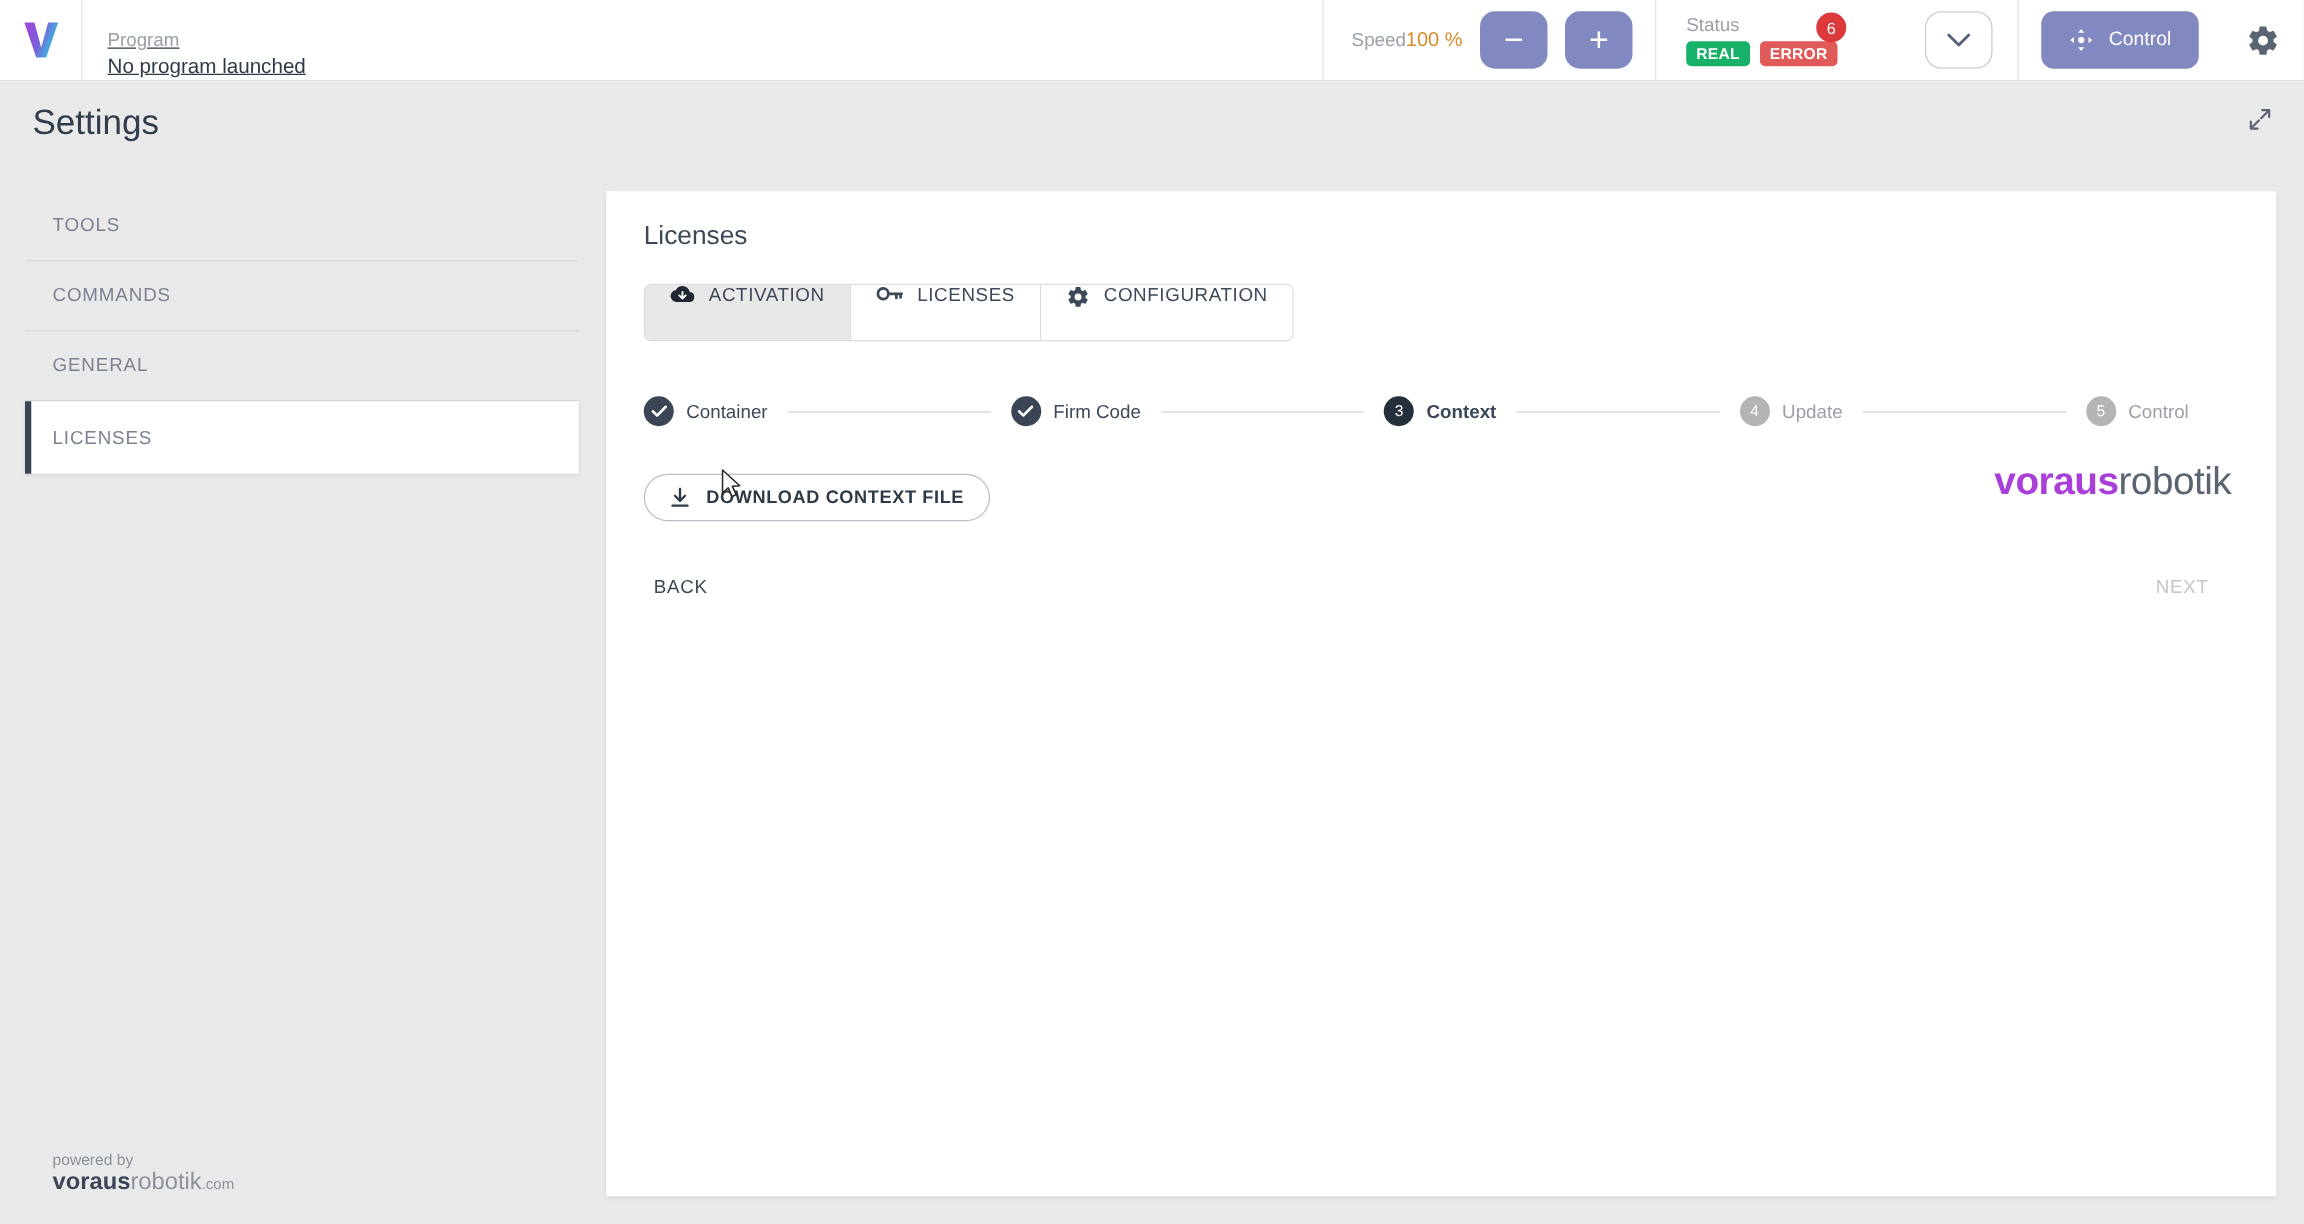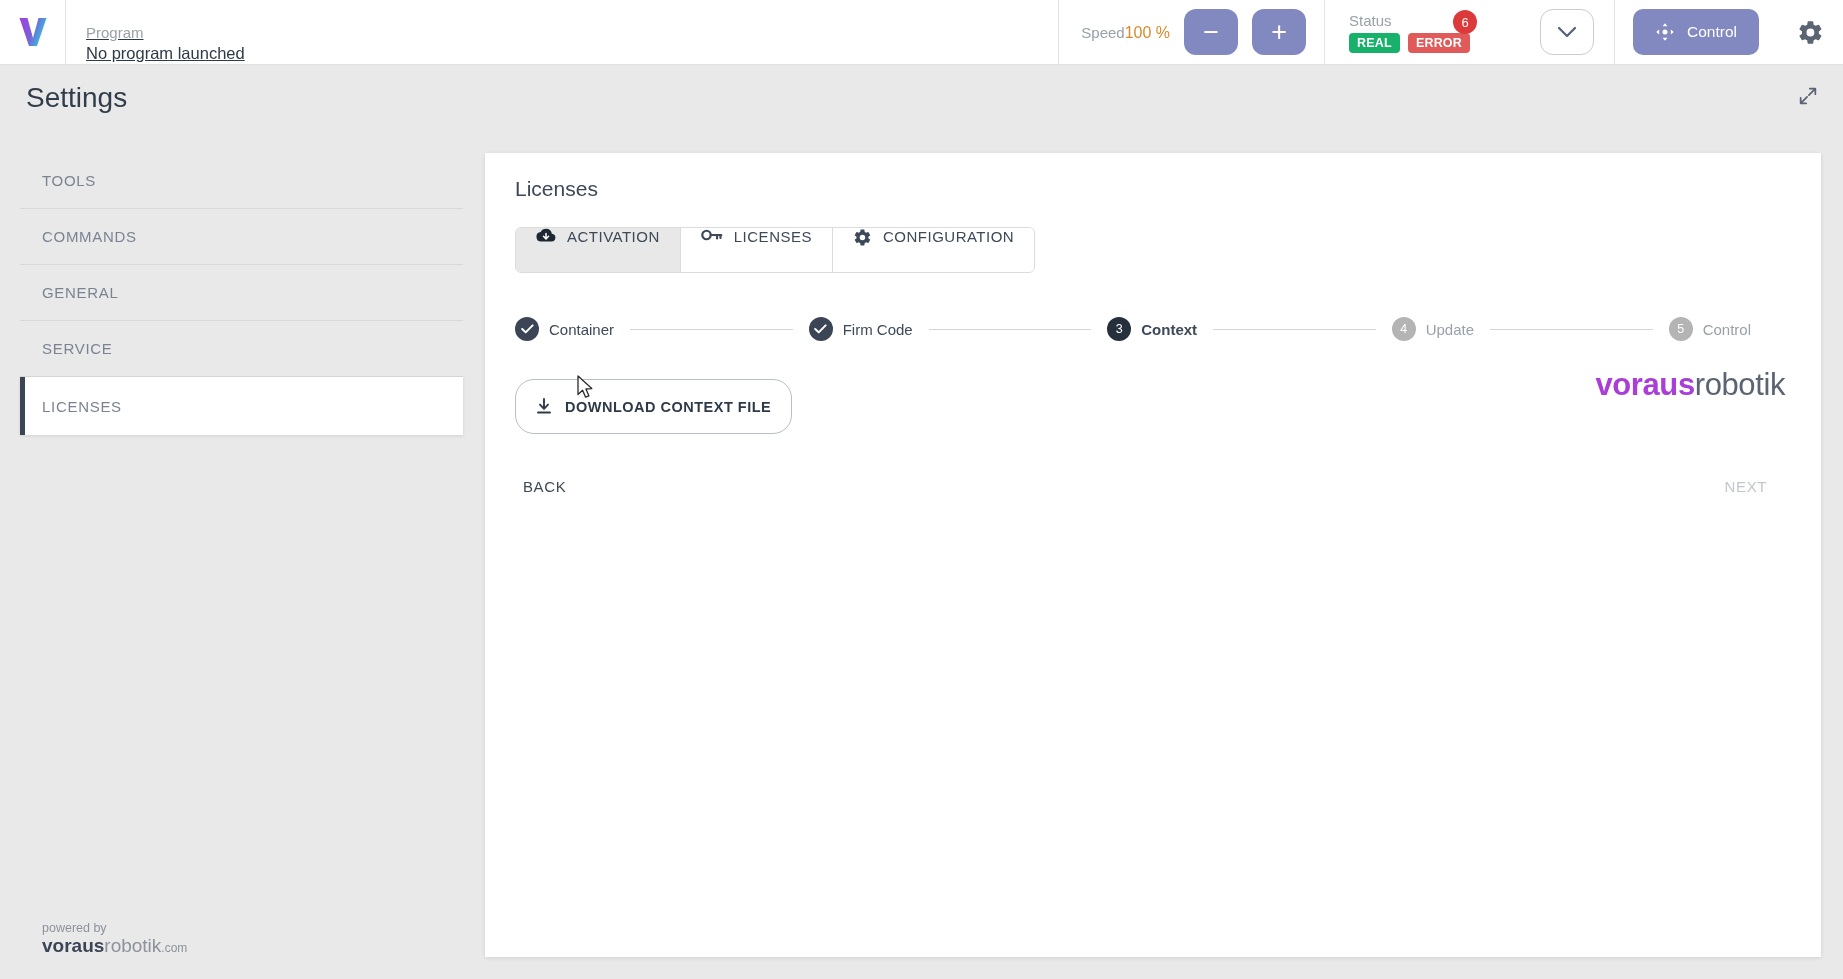--- a/index.html
+++ b/index.html
@@ -290,21 +290,21 @@
     height: 1px;
     background: #d4d4d4;
     margin: 0 16px;
   }
 
   
   .dl-btn {
     display: inline-flex;
     align-items: center;
     gap: 13px;
-    height: 55px;
+    height: 38px;
     padding: 0 20px;
     border: 1px solid #b9bdc5;
     border-radius: 19px;
     background: #fff;
     font-size: 14.5px;
     font-weight: bold;
     letter-spacing: 0.5px;
     color: #2f3a48;
     cursor: pointer;
     font-family: "Liberation Sans", sans-serif;
@@ -410,21 +410,20 @@
     </svg>
   </div>
 </div>
 
 <div class="layout">
 
   <div class="sidebar">
     <div class="side-item">TOOLS</div>
     <div class="side-item">COMMANDS</div>
     <div class="side-item">GENERAL</div>
-    <div class="side-item">SERVICE</div>
     <div class="side-item selected">LICENSES</div>
 
     <div class="side-spacer"></div>
 
     <div class="powered">
       <div class="powered-by">powered by</div>
       <div class="powered-logo"><b>voraus</b><span>robotik</span><span class="dotcom">.com</span></div>
     </div>
   </div>
 

